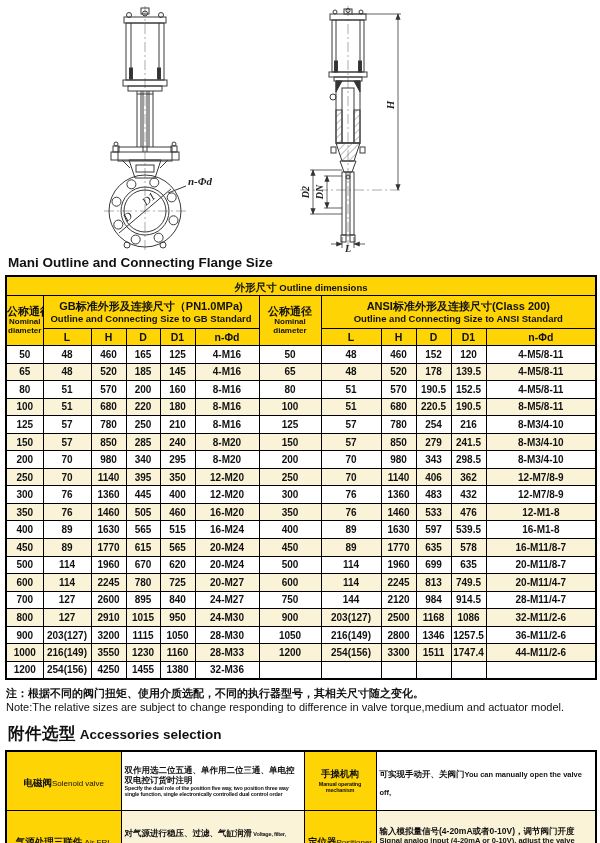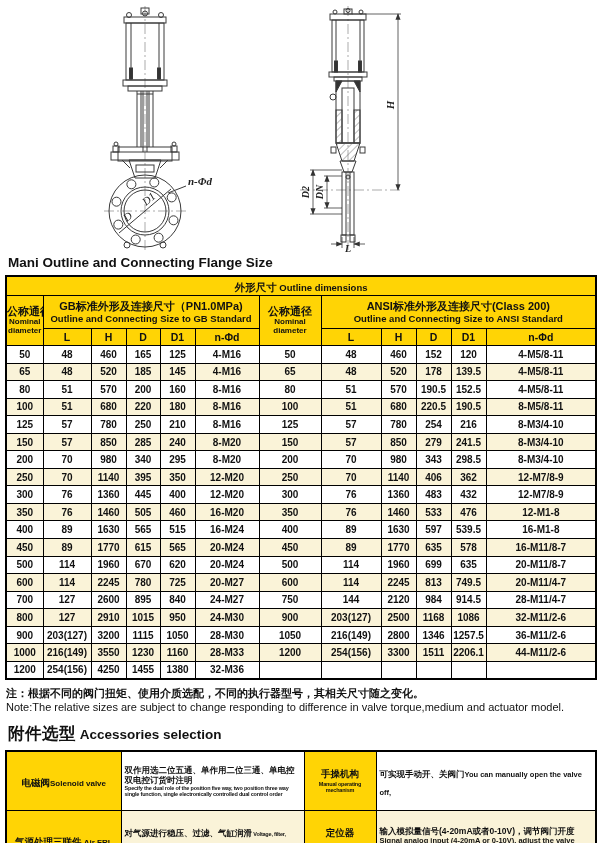--- a/index.html
+++ b/index.html
@@ -58,21 +58,21 @@
   .acc-heading .en{font-size:13.5px;font-weight:bold}
   table.acc{
     margin-left:5px;width:590px;border-collapse:collapse;table-layout:fixed;
     border:2px solid #000;
   }
   table.acc td{border:1px solid #000;vertical-align:middle;padding:11px 3px;overflow:hidden}
   table.acc td.y{background:var(--header-yellow,#ffd405);text-align:center}
   table.acc tr.alt td.w{background:var(--row-cream,#faf3d8)}
   table.acc tr{height:25px}
   .zh9{font-size:9.5px;font-weight:bold}
-  .en8{font-size:8px;font-weight:bold}
+  .en8{font-size:8px;font-weight:normal}
   .zh8{font-size:8.5px;font-weight:bold;line-height:10px}
   .en7{font-size:7.5px;font-weight:bold}
   .tiny{font-size:5.5px;font-weight:bold;line-height:6px;letter-spacing:-.2px}
   .stack{display:block}
 </style>
 </head>
 <body>
 
 <div class="page">
 
@@ -504,21 +504,21 @@
           <td>1000</td>
           <td>216(149)</td>
           <td>3550</td>
           <td>1230</td>
           <td>1160</td>
           <td>28-M33</td>
           <td>1200</td>
           <td>254(156)</td>
           <td>3300</td>
           <td>1511</td>
-          <td>2206.1</td>
+          <td>1747.4</td>
           <td>44-M11/2-6</td>
         </tr>
         <tr>
           <td>1200</td>
           <td>254(156)</td>
           <td>4250</td>
           <td>1455</td>
           <td>1380</td>
           <td>32-M36</td>
           <td></td>

